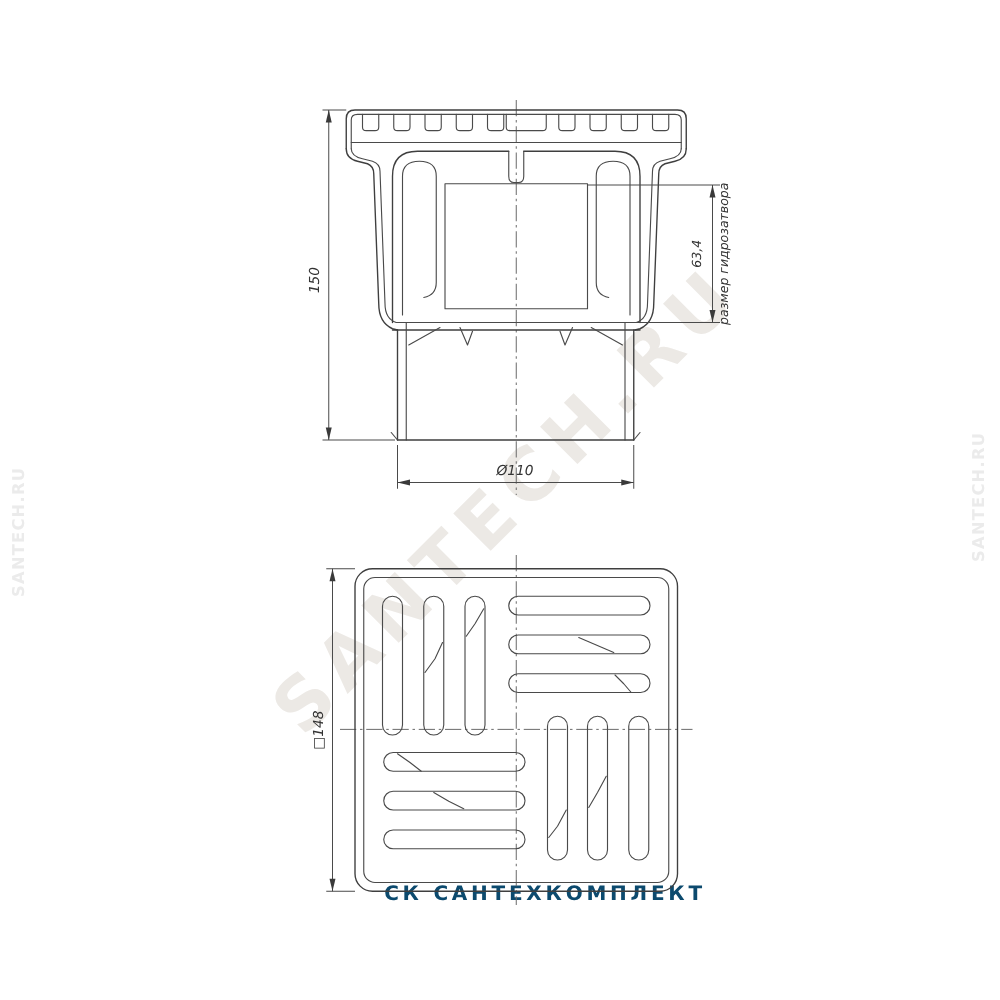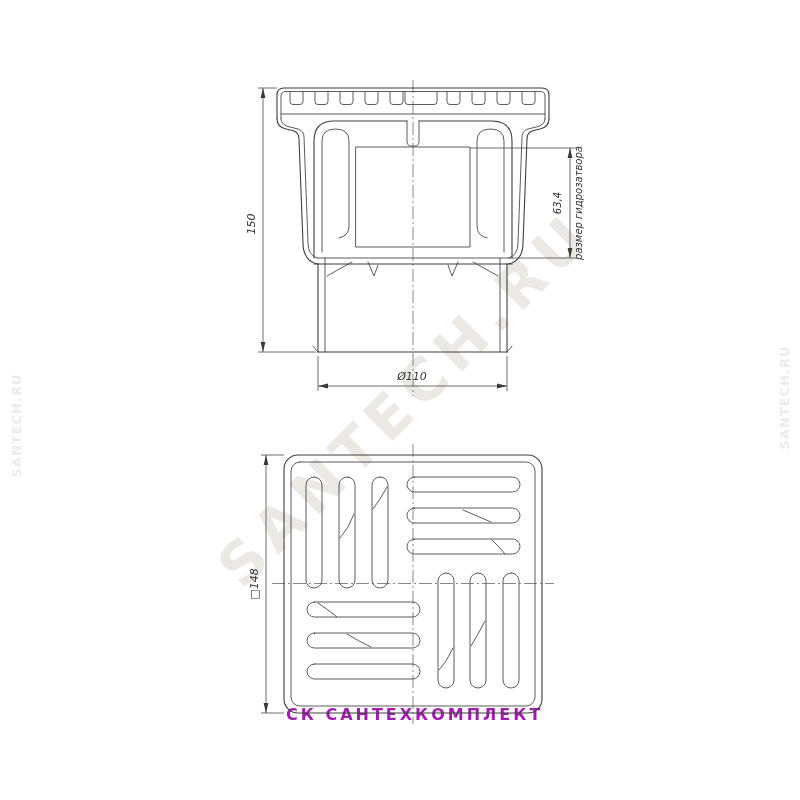--- a/index.html
+++ b/index.html
@@ -14,22 +14,22 @@
   }
   .wm-left{
     left:-64px;top:418px;width:160px;text-align:center;font-size:13px;font-weight:bold;
     letter-spacing:1px;color:#ebebeb;transform:rotate(-90deg);
   }
   .wm-right{
     left:704px;top:390px;width:160px;text-align:center;font-size:13px;font-weight:bold;
     letter-spacing:1px;color:#ebebeb;transform:rotate(-90deg);
   }
   .wm-bottom{
-    left:286px;top:705px;width:300px;font-size:16px;font-weight:bold;
-    letter-spacing:3px;color:#a21caf;
+    left:286px;top:705px;width:300px;text-align:center;font-size:16px;font-weight:bold;
+    letter-spacing:3px;color:#0c4a6e;
   }
   svg.drawing{position:absolute;left:0;top:0;}
   .ln  {fill:none;stroke:#3f3f3f;stroke-width:1.1;stroke-linecap:round;stroke-linejoin:round;}
   .ln2 {fill:none;stroke:#4a4a4a;stroke-width:0.9;stroke-linecap:round;stroke-linejoin:round;}
   .cl  {fill:none;stroke:#6a6a6a;stroke-width:0.8;stroke-dasharray:13 3 2 3;}
   .dim {fill:none;stroke:#4a4a4a;stroke-width:0.8;}
   .arr {fill:#3a3a3a;stroke:none;}
   .dimtext{
     font-family:"DejaVu Sans",sans-serif;font-style:italic;fill:#333;
   }

